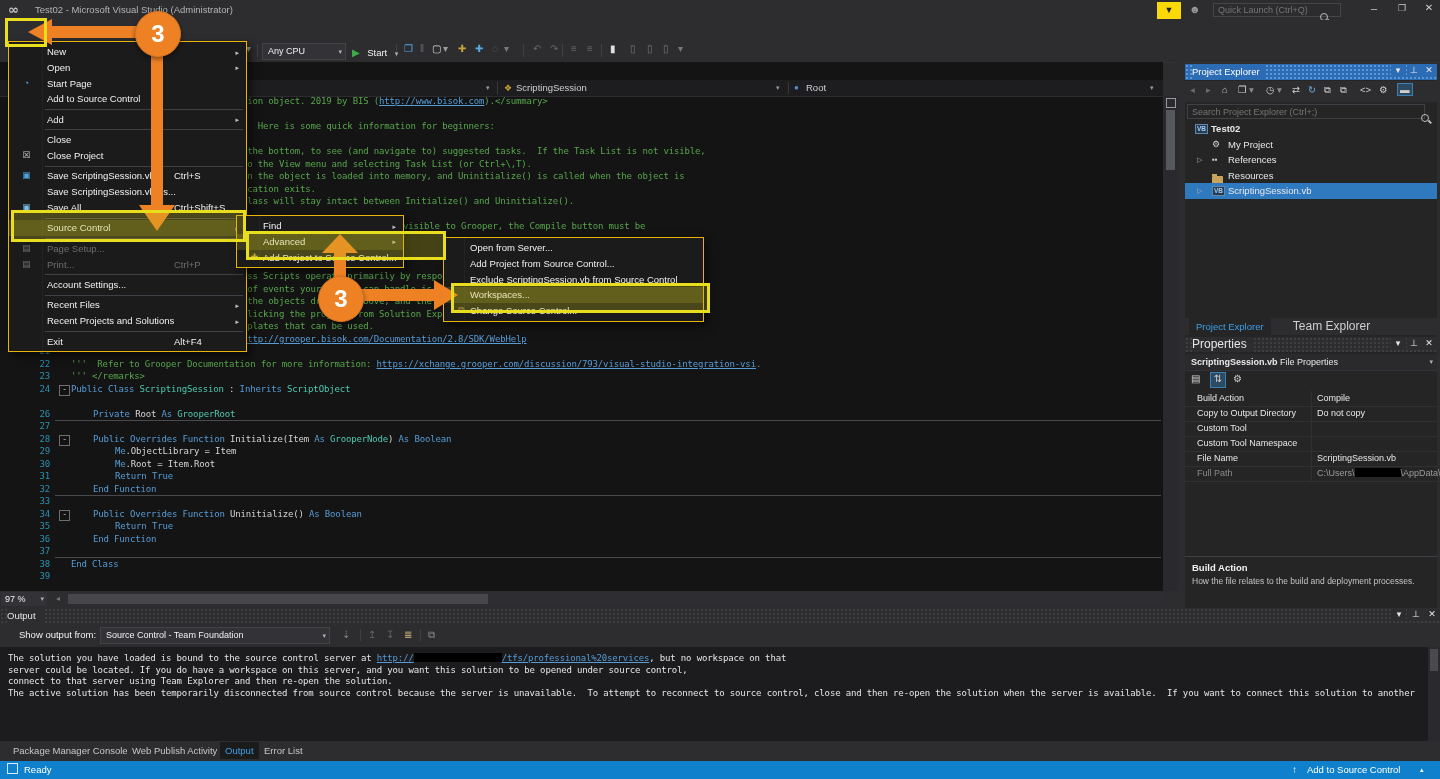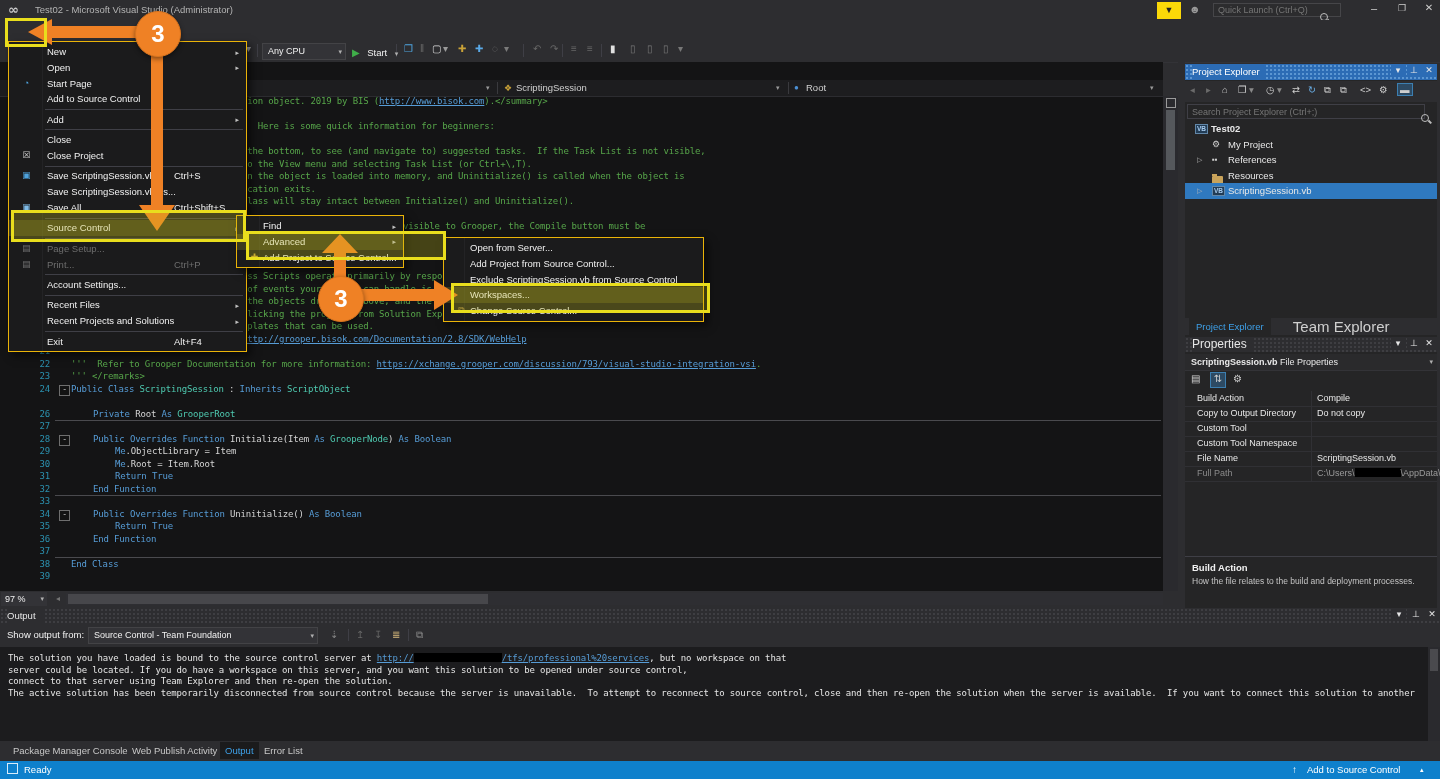--- a/index.html
+++ b/index.html
@@ -235,21 +235,21 @@
         <div class="trow" style="top: 46.5px;"><span class="folder abs" style="left: 27px; top: 4px;"></span><span class="abs txt" style="left: 43px; font-weight: normal; color: rgb(232, 232, 232);">Resources</span></div>
         <div class="trow" style="top: 62px; background: rgb(47, 121, 191);">
           <span class="abs" style="left: 12px; font-size: 7px; color: rgb(184, 184, 184); line-height: 15.5px;">▷</span>
           <span class="vbbox abs" style="left: 27px; top: 3px;">VB</span>
           <span class="abs txt" style="left: 43px; font-weight: normal; color: rgb(232, 232, 232);">ScriptingSession.vb</span>
         </div>
       </div>
     
     <div class="abs" id="petabs" style="left:0;top:254px;width:252px;height:17px;background:#2d2d30;">
         <div class="abs txt" style="left: 4px; top: 0px; height: 17px; line-height: 17px; font-size: 9.5px; padding: 0px 7px; color: rgb(62, 160, 232); background: rgb(37, 37, 38);">Project Explorer</div>
-        <div class="abs txt" style="left: 100.8px; top: 0px; height: 17px; line-height: 17px; font-size: 15px; padding: 0px 7px; color: rgb(207, 207, 207); background: transparent;">Team Explorer</div>
+        <div class="abs txt" style="left: 100.8px; top: 0px; height: 17px; line-height: 17px; font-size: 12px; padding: 0px 7px; color: rgb(207, 207, 207); background: transparent;">Team Explorer</div>
       </div>
     
     <div class="abs dots" style="left:0;top:273px;width:252px;height:15px;background-color:#2d2d30;">
       <span class="abs txt" style="left:7px;line-height:15px;font-size:12px;color:#e6e6e6;background:#2d2d30;padding-right:6px;">Properties</span>
       <span class="hicon" style="left:206px;background:#2d2d30;">▾</span>
       <span class="hicon" style="left:222px;background:#2d2d30;">⊥</span>
       <span class="hicon" style="left:237px;background:#2d2d30;">✕</span>
     </div>
     <div class="abs" style="left:0;top:290px;width:252px;height:16px;background:#2a2a2c;border-bottom:1px solid #333337;">
       <span class="abs txt" style="left:6px;line-height:16px;font-size:9px;color:#e8e8e8;">
@@ -302,21 +302,21 @@
   </div>
 
   
   <div class="abs" id="outputpanel" style="left:0;top:608px;width:1440px;height:153px;background:#2d2d30;">
     <div class="abs dots" style="left:0;top:0;width:1440px;height:16px;background-color:#2d2d30;">
       <span class="abs txt" style="left:7px;line-height:16px;font-size:9.5px;color:#e6e6e6;background:#2d2d30;padding-right:8px;">Output</span>
       <span class="hicon" style="left:1392px;background:#2d2d30;">▾</span>
       <span class="hicon" style="left:1409px;background:#2d2d30;">⊥</span>
       <span class="hicon" style="left:1425px;background:#2d2d30;">✕</span>
     </div>
-    <div class="abs" style="left:0;top:17px;width:1280px;height:21px;">
+    <div class="abs" style="left:12px;top:17px;width:1280px;height:21px;">
       <span class="abs txt" style="left:7px;line-height:20px;font-size:9.5px;color:#f1f1f1;">Show output from:</span>
       <div class="abs" style="left:88px;top:2px;width:228px;height:15px;background:#333337;border:1px solid #434346;">
         <span class="abs txt" style="left:5px;line-height:15px;font-size:9px;color:#f1f1f1;">Source Control - Team Foundation</span>
         <span class="abs" style="right:3px;line-height:15px;font-size:7px;color:#b0b0b0;">▾</span>
       </div>
       <span class="abs" style="left:330px;line-height:20px;font-size:10px;color:#8a8a8a;">⇣</span>
       <span class="abs" style="left:348px;top:4px;width:1px;height:12px;background:#3f3f46;"></span>
       <span class="abs" style="left:356px;line-height:20px;font-size:10px;color:#666;">↥</span>
       <span class="abs" style="left:374px;line-height:20px;font-size:10px;color:#666;">↧</span>
       <span class="abs" style="left:392px;line-height:20px;font-size:10px;color:#d7ba7d;">≣</span>

